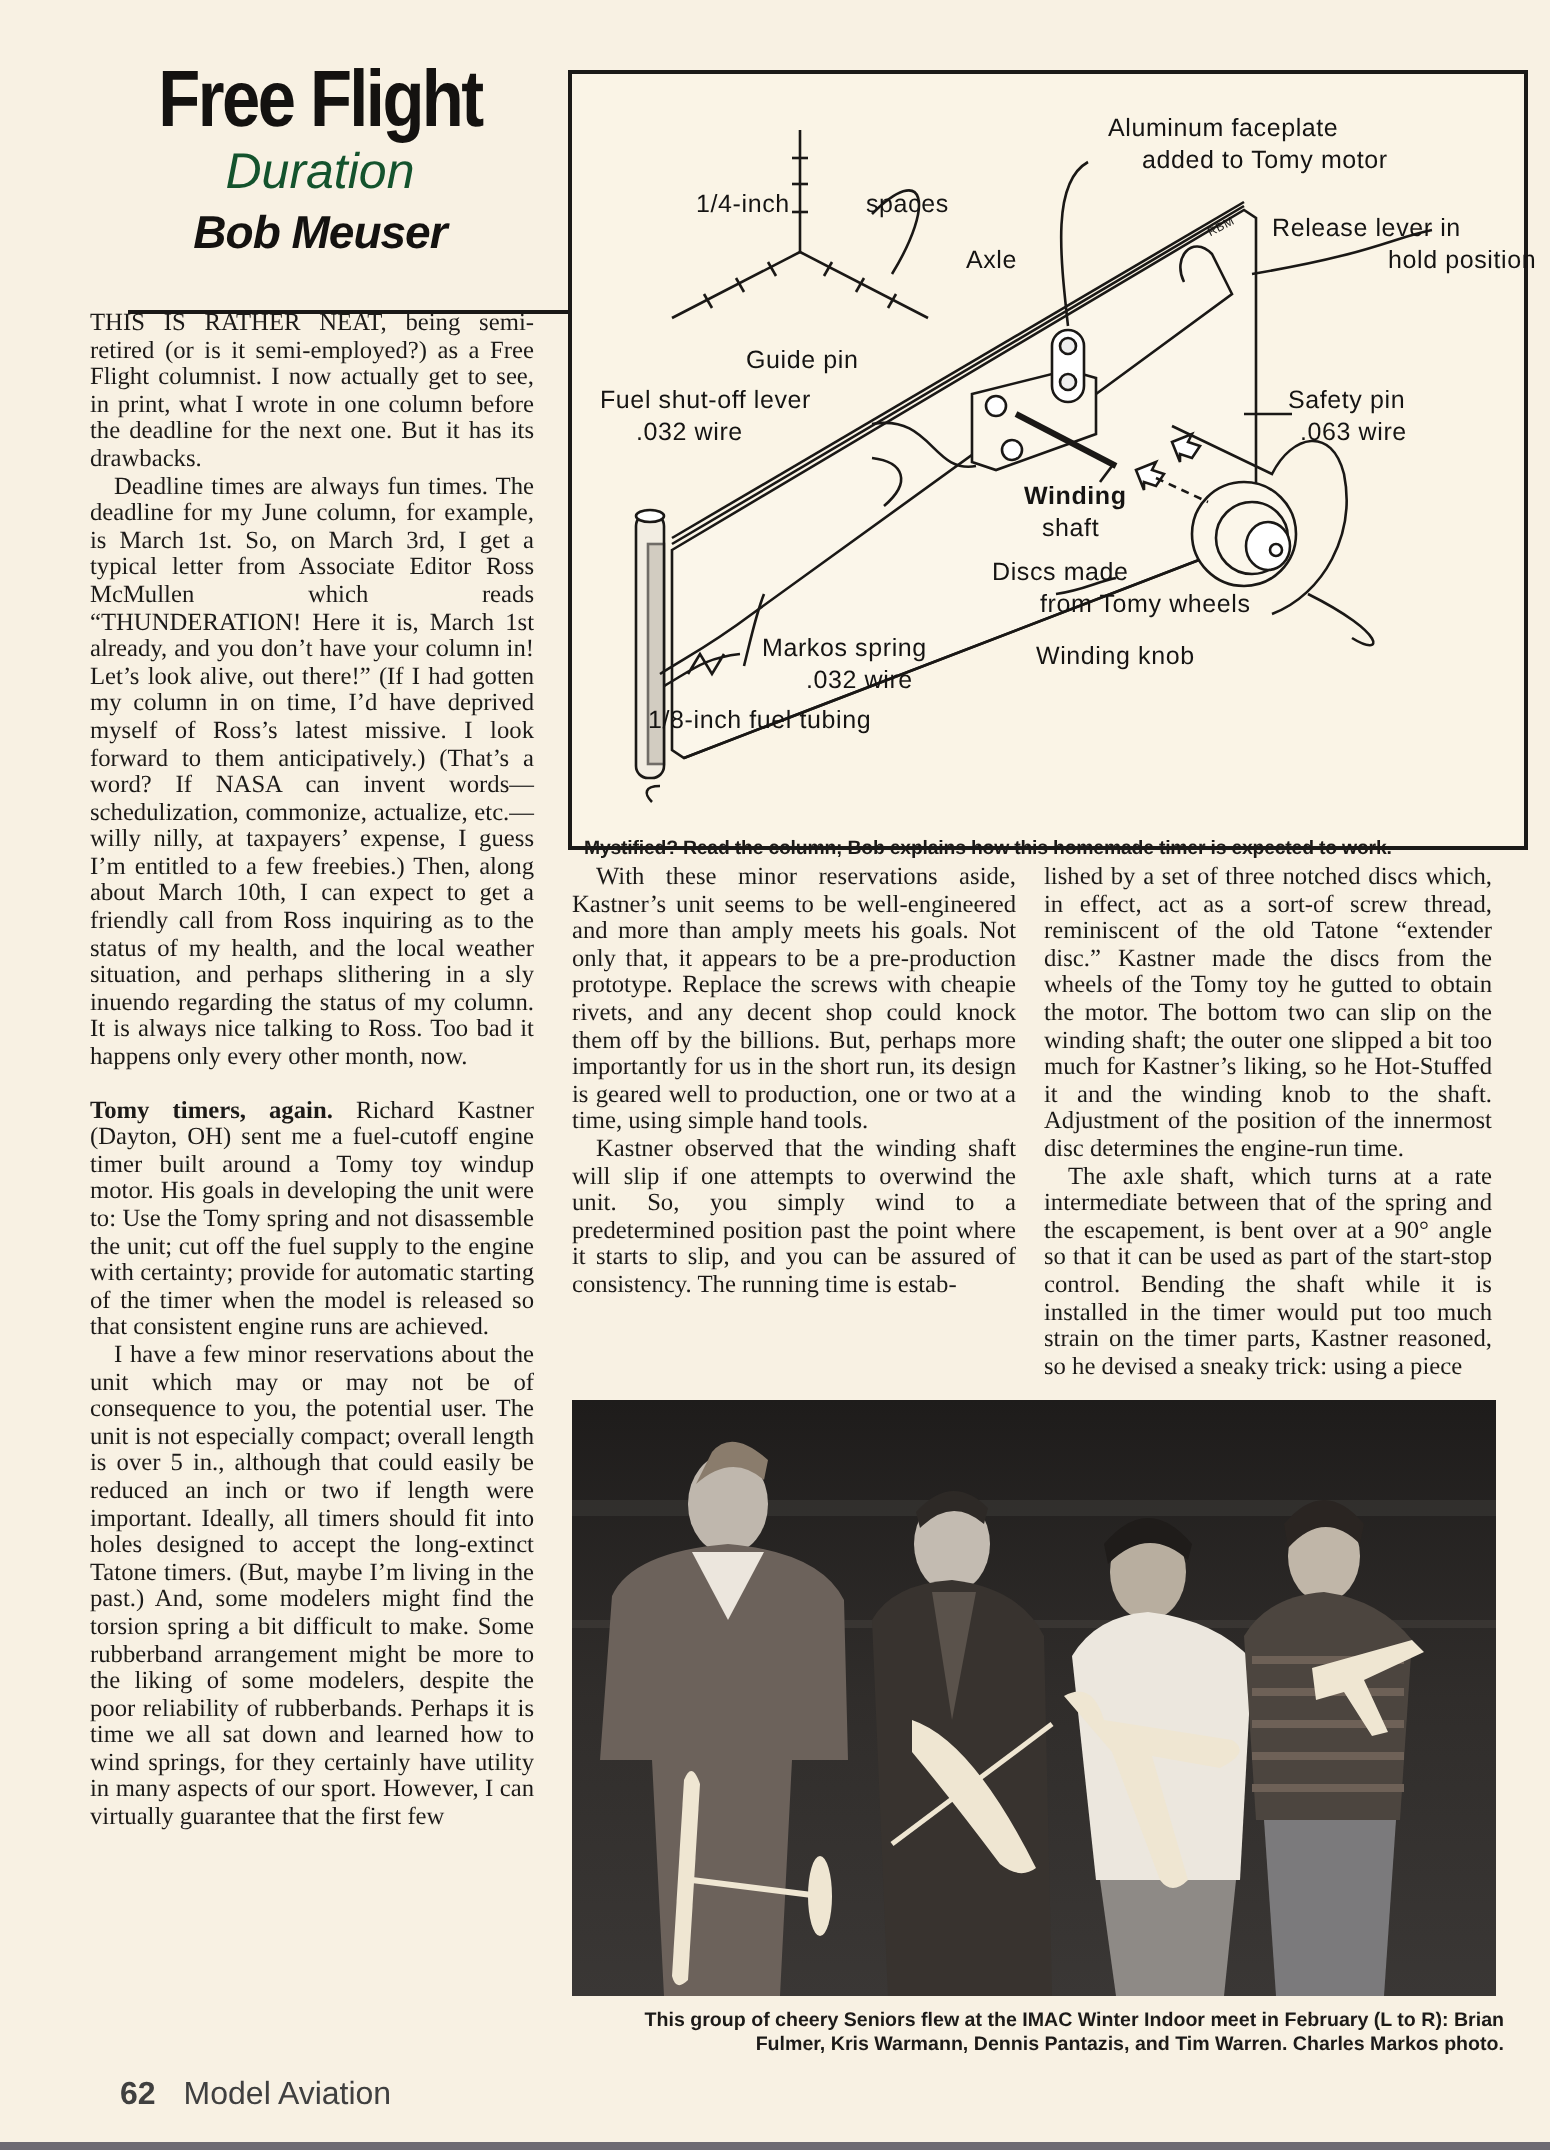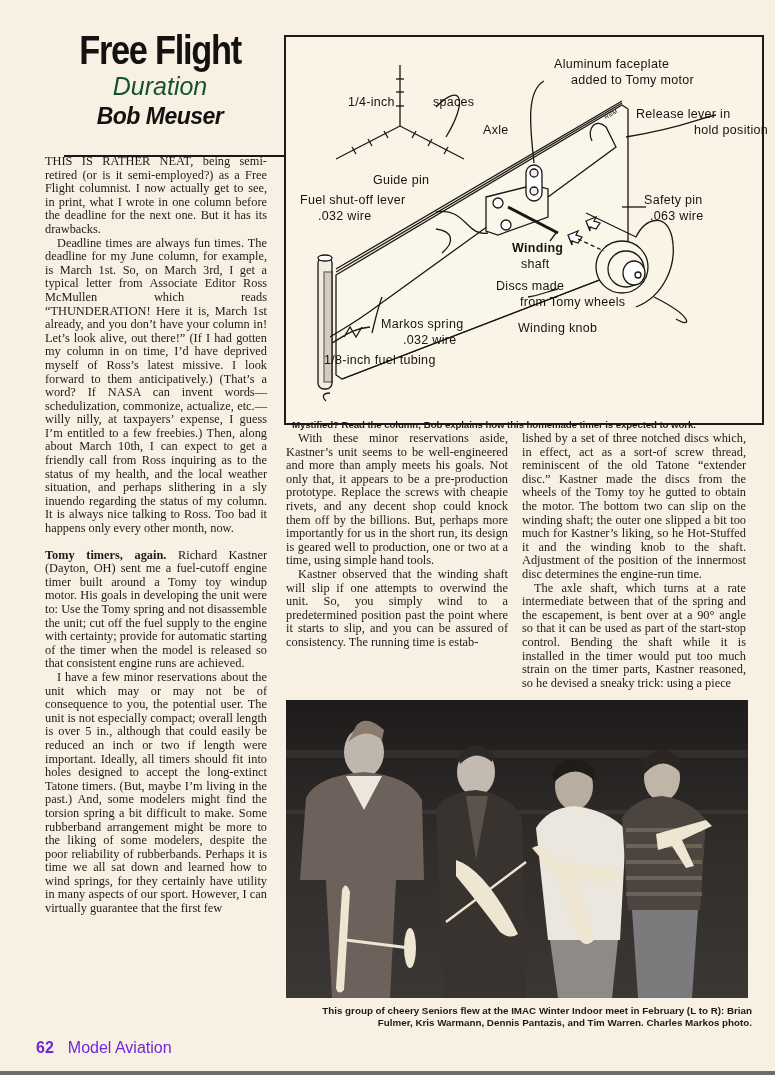--- a/index.html
+++ b/index.html
@@ -35,21 +35,21 @@
   .lbl { position: absolute; font-family: "Liberation Sans", "DejaVu Sans", sans-serif; font-size: 12.5px; line-height: 15px; color: #151413; white-space: nowrap; letter-spacing: 0.3px; }
   .lbl.c { text-align: center; }
   .diag-title { position: absolute; left: 0; right: 0; top: 336px; text-align: center; font-family: "Liberation Sans", sans-serif; font-size: 12.3px; letter-spacing: 0.4px; line-height: 16px; }
   .diag-caption { position: absolute; left: 6px; right: 6px; top: 370px; text-align: left; font-family: "Liberation Sans", sans-serif; font-weight: 700; font-size: 9.7px; letter-spacing: -0.1px; margin-top: 12px; }
 
   
   .photo { position: absolute; left: 286px; top: 700px; width: 462px; height: 298px; background: #2a2826; overflow: hidden; }
   .photo-caption { position: absolute; left: 287px; top: 1005px; width: 465px; font-family: "Liberation Sans", sans-serif; font-weight: 700; font-size: 9.8px; line-height: 12px; text-align: right; }
 
   
-  .footer { position: absolute; left: 36px; top: 1039px; font-family: "Liberation Sans", sans-serif; font-size: 16px; color: #6d28d9; }
+  .footer { position: absolute; left: 60px; top: 1039px; font-family: "Liberation Sans", sans-serif; font-size: 16px; color: #404040; }
   .footer .num { font-weight: 700; margin-right: 14px; }
   .bottom-edge { position: absolute; left: 0; right: 0; bottom: 0; height: 4px; background: #6d6a72; }
 </style>
 </head>
 <body>
 
 <div class="page">
 
   <div class="head">
     <div class="t1">Free Flight</div>

